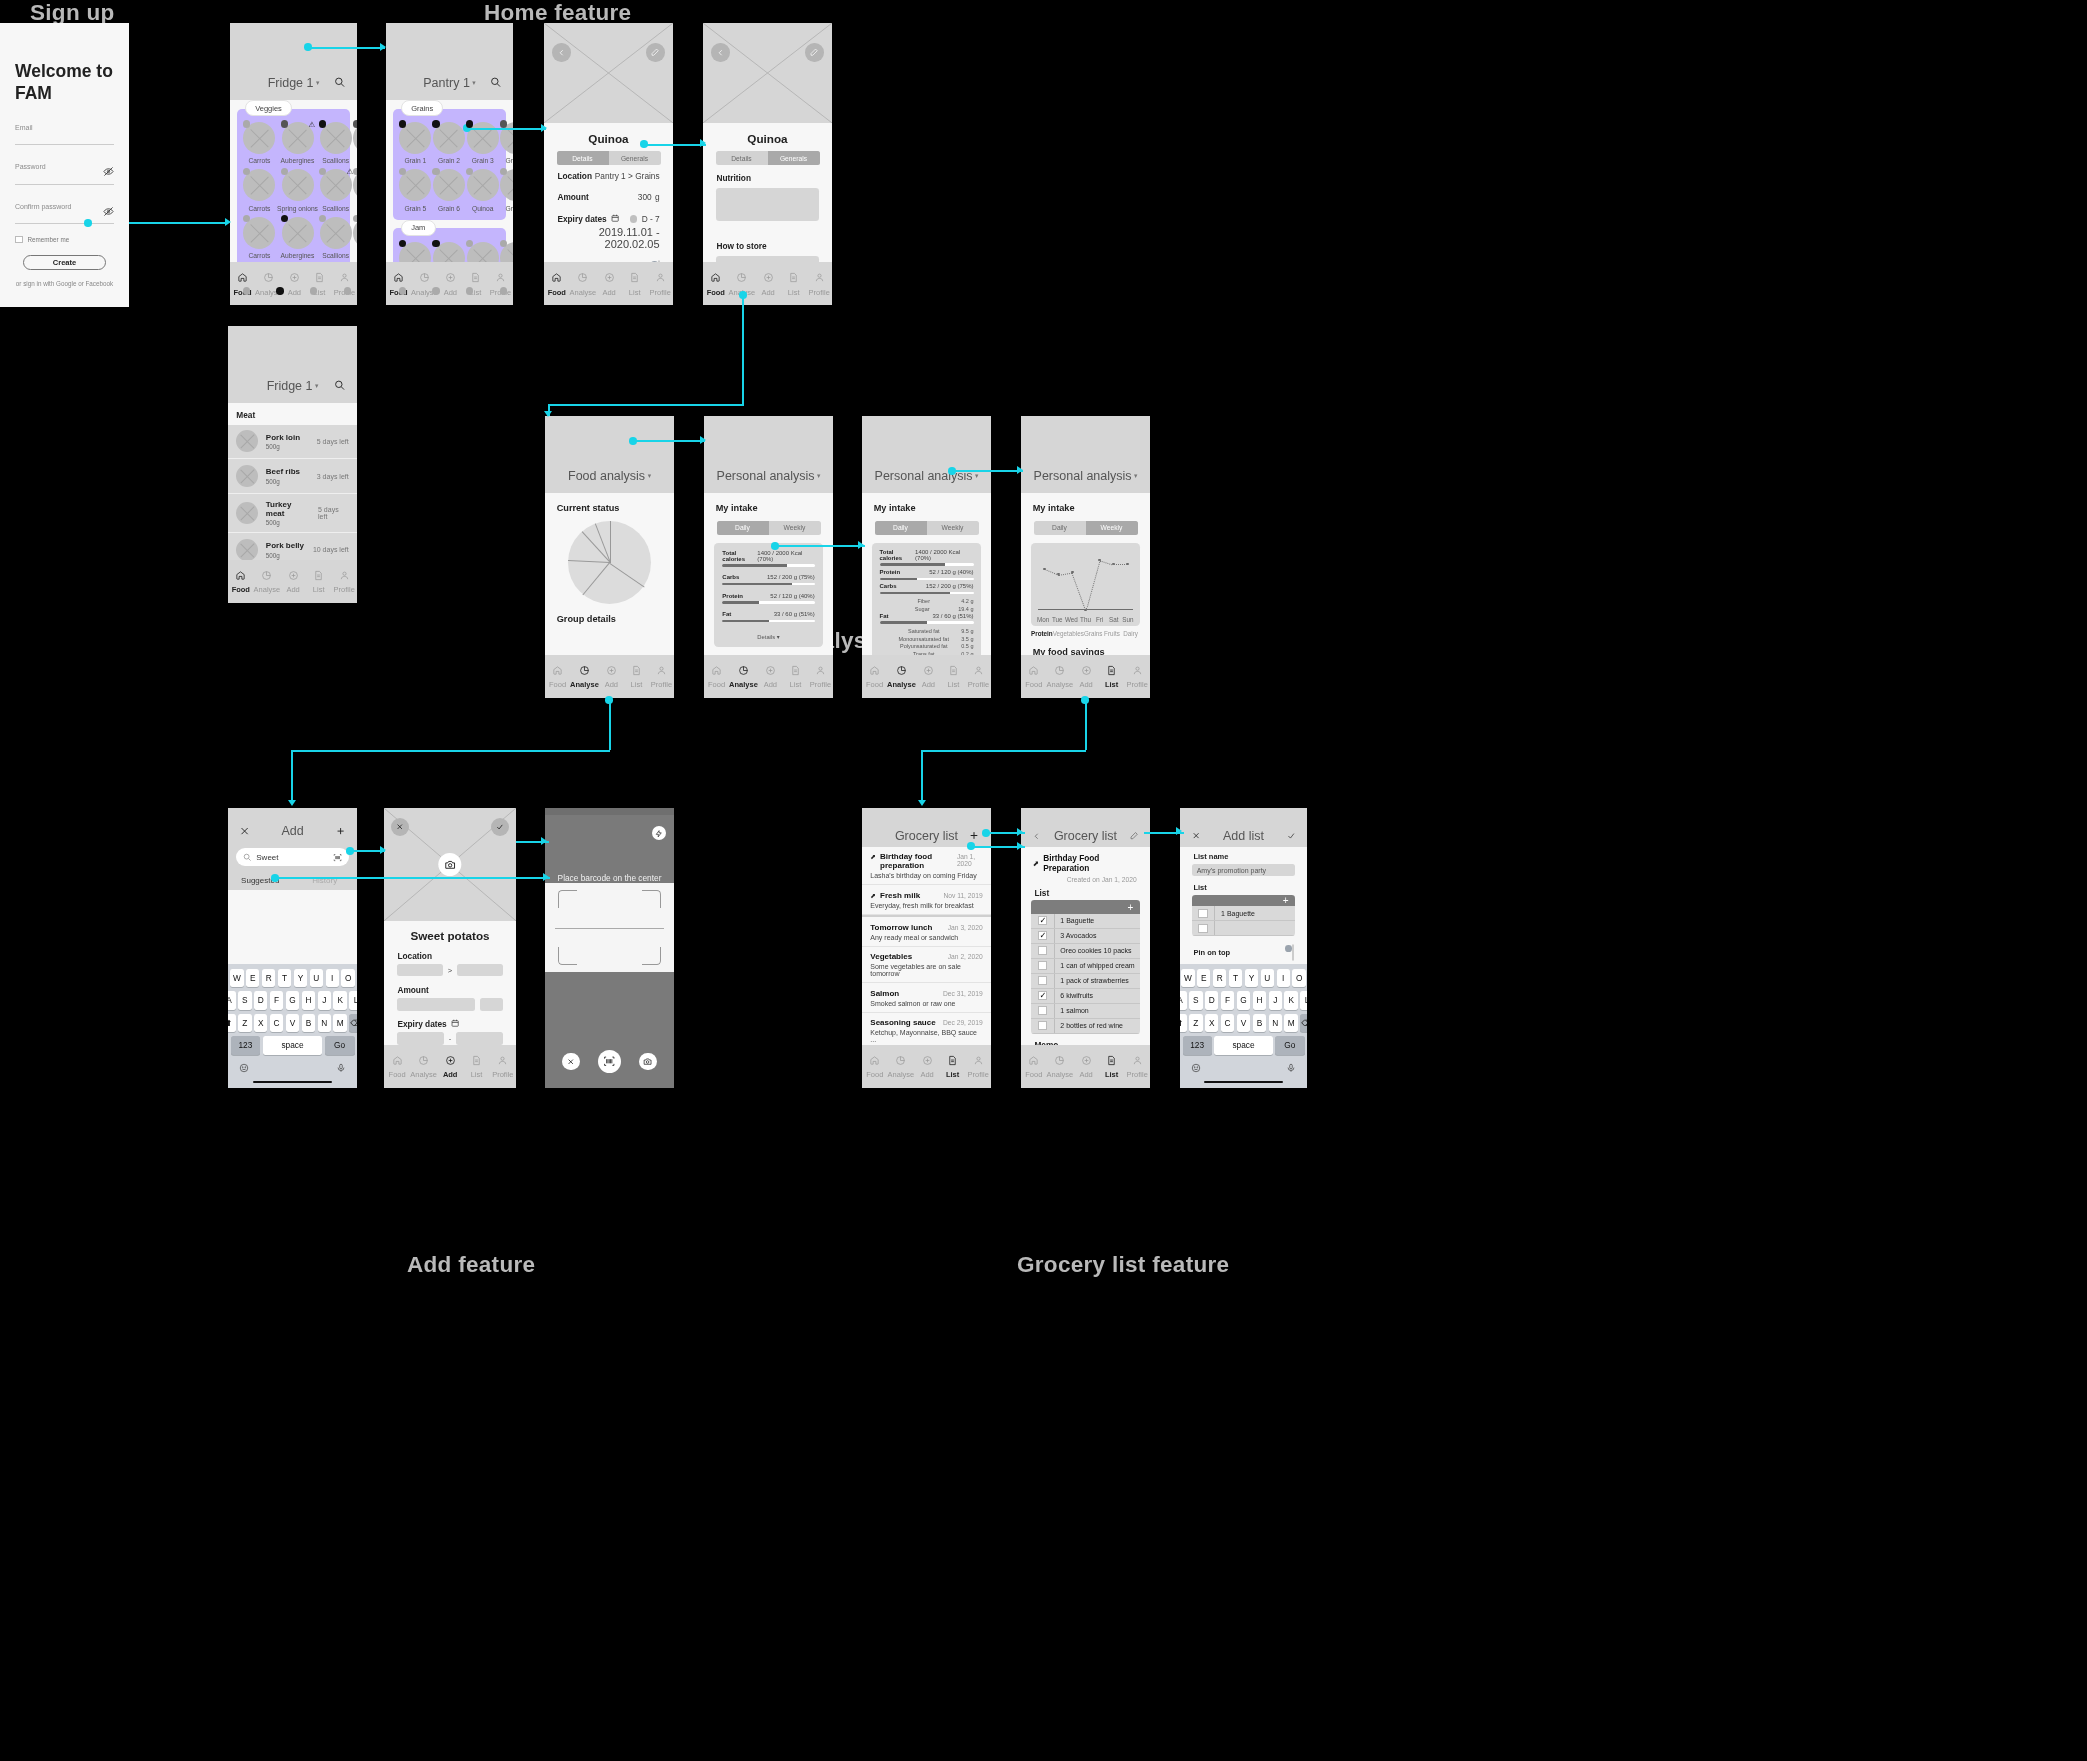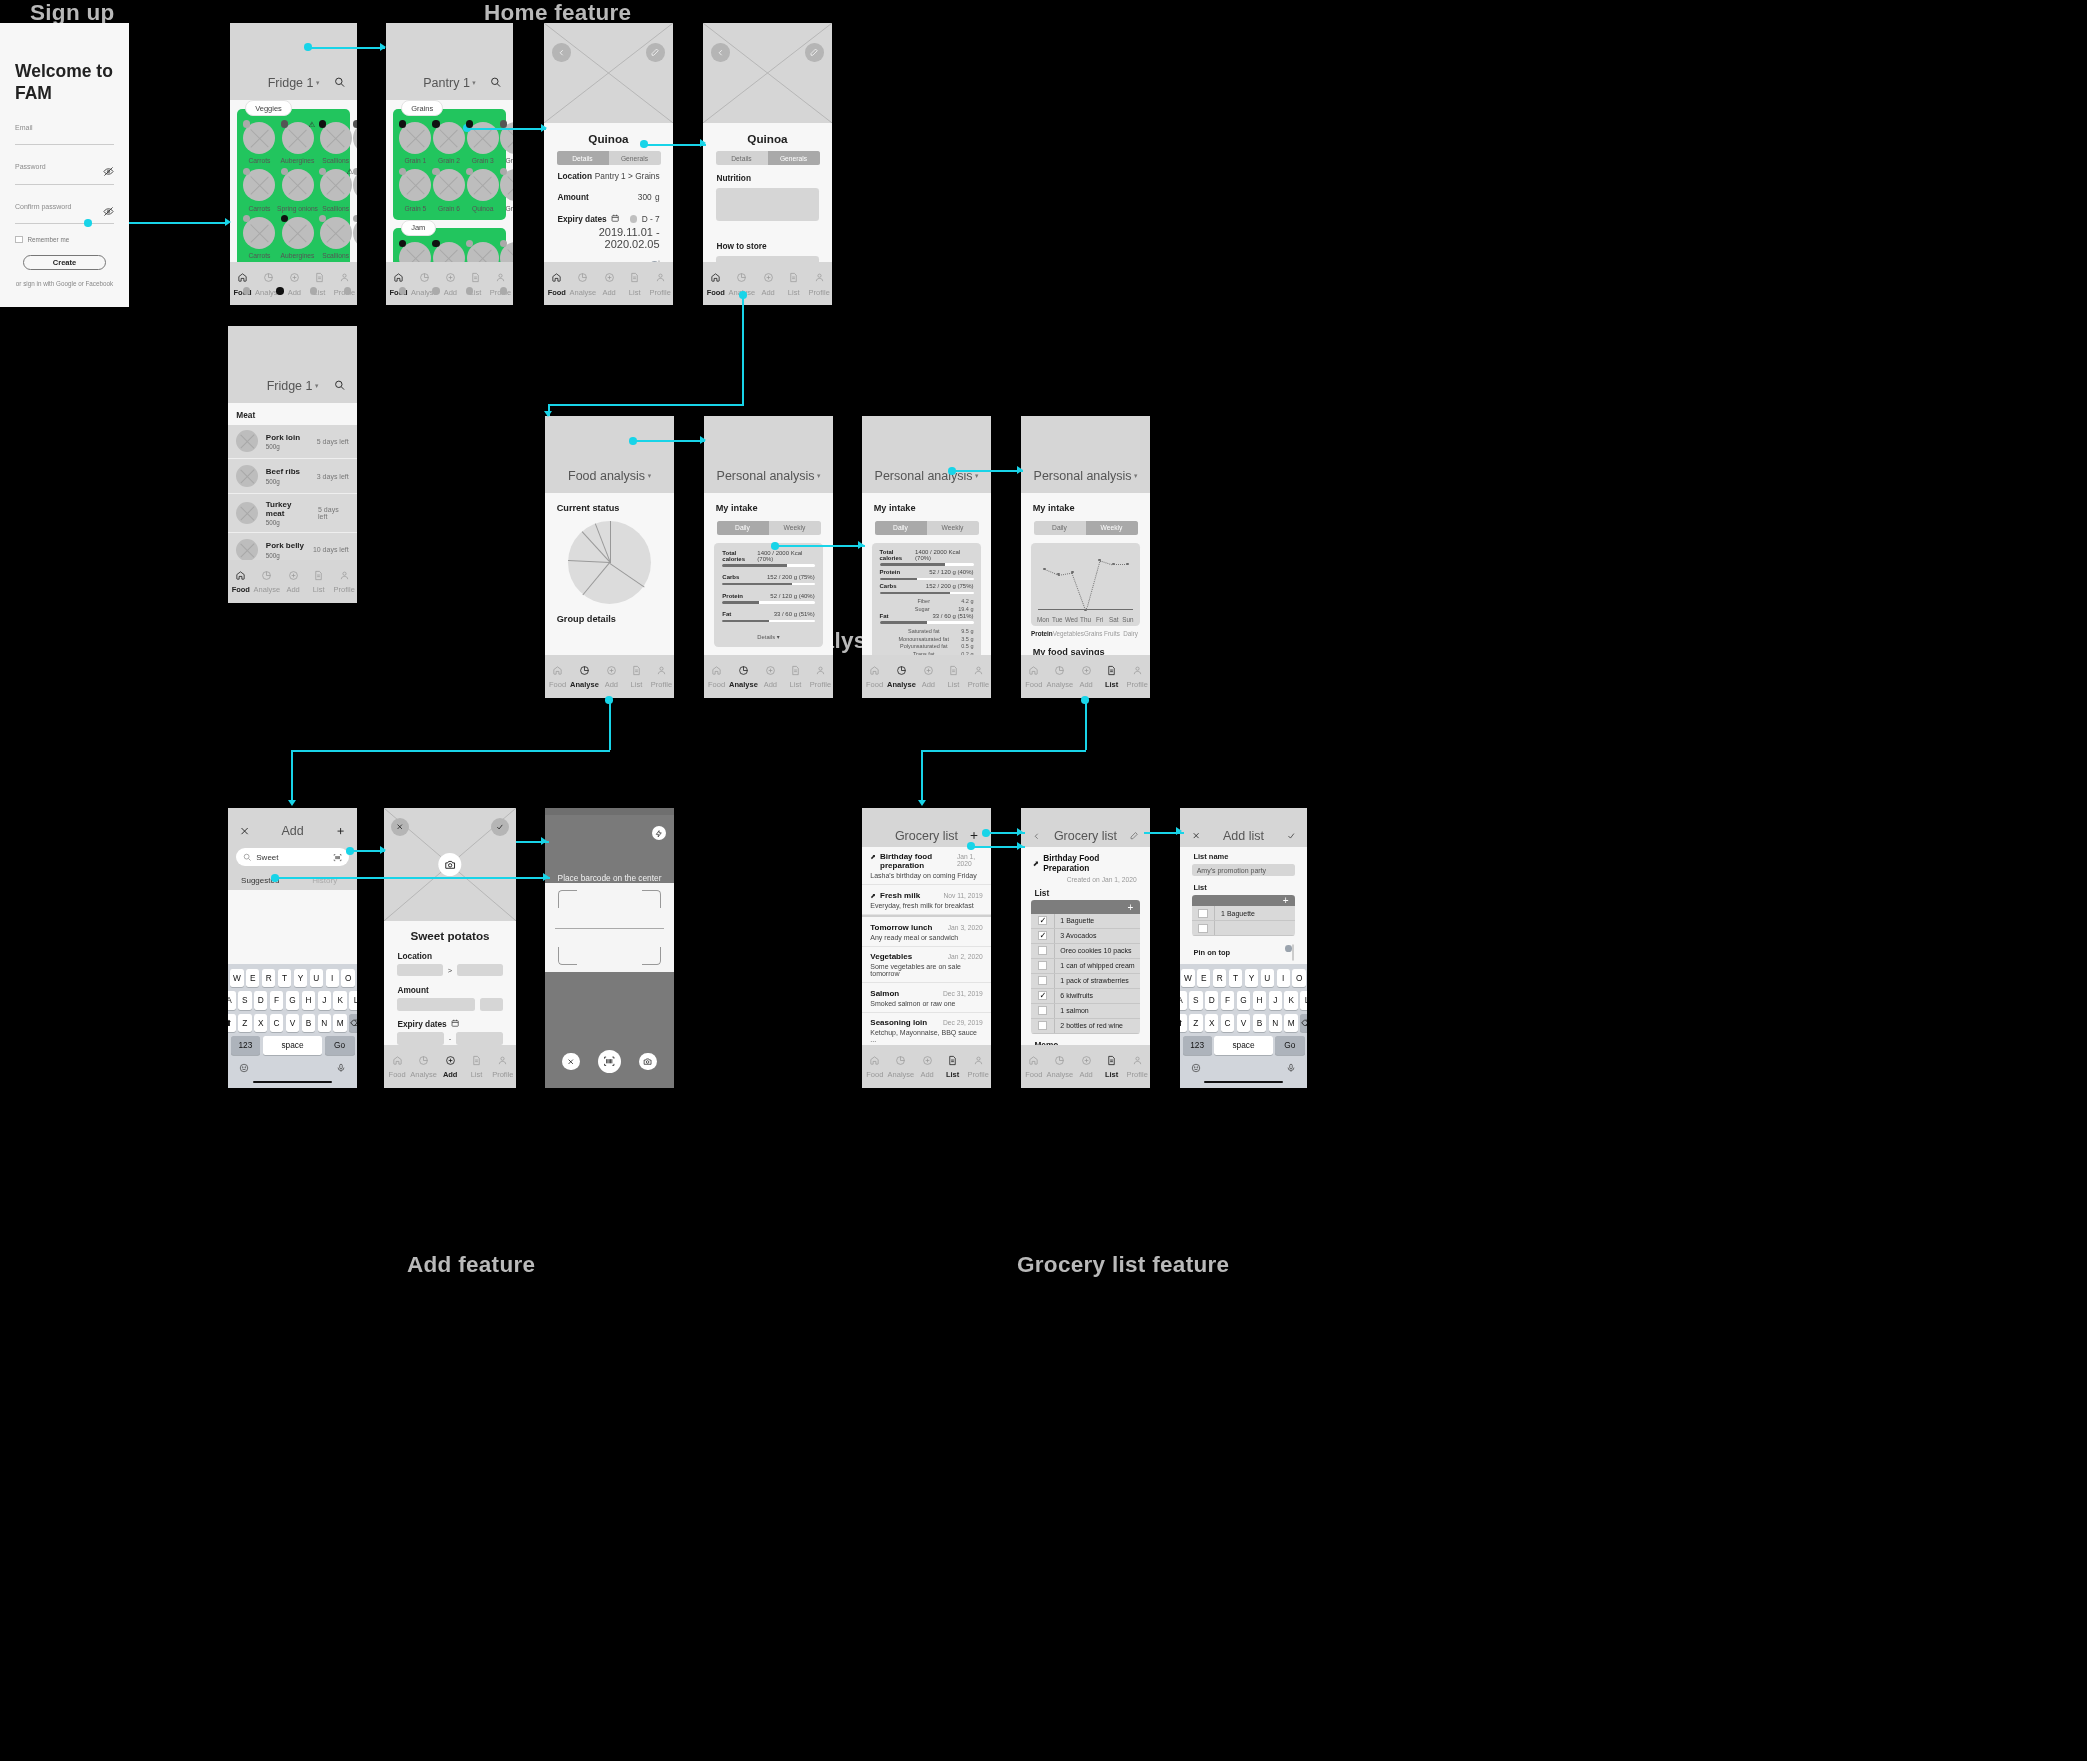--- a/index.html
+++ b/index.html
@@ -38,21 +38,21 @@
     background:#d6d6d6; display:flex; align-items:center;
   }
   .tab { flex:1; display:flex; flex-direction:column; align-items:center; gap:1.7px; }
   .tab .tl { font-size:7.5px; color:#999; }
   .tab.active .tl { color:#222; font-weight:bold; }
   .tab svg { stroke:#999; fill:none; stroke-width:1.6; }
   .tab.active svg { stroke:#111; }
   .tab.active svg.filled { fill:#111; }
 
   
-  .group-box { background:#22c55e; border-radius:5px; position:relative; padding:13.4px 6.7px 8.3px; margin:8.3px 6.7px 0;text-align:center; }
+  .group-box { background:#c4b5fd; border-radius:5px; position:relative; padding:13.4px 6.7px 8.3px; margin:8.3px 6.7px 0;text-align:center; }
   .chip {
     position:absolute; top:-8.3px; left:8.3px; background:#fff;
     border-radius:9.2px; padding:2.5px 9.2px; font-size:7.5px; color:#444;
     border:0.8px solid #e3e3e3;
   }
   .grid4 { display:grid; grid-template-columns:repeat(4,1fr); gap:5px 1.7px; }
   .fooditem { display:flex; flex-direction:column; align-items:center; position:relative; }
   .thumb { width:32px; height:32px; border-radius:50%; background:#bdbdbd; position:relative; }
   .thumb::before, .thumb::after {
     content:""; position:absolute; left:3.3px; right:3.3px; top:50%; height:0.8px; background:#a8a8a8;
@@ -1501,21 +1501,21 @@
         </div>
         <div class="glrow">
           <div class="l1">
             <span class="gn">Salmon</span>
             <span class="gd">Dec 31, 2019</span>
           </div>
           <div class="gs">Smoked salmon or raw one</div>
         </div>
         <div class="glrow">
           <div class="l1">
-            <span class="gn">Seasoning loin</span>
+            <span class="gn">Seasoning sauce</span>
             <span class="gd">Dec 29, 2019</span>
           </div>
           <div class="gs">Ketchup, Mayonnaise, BBQ sauce ...</div>
         </div>
       </div>
     <div class="tabbar tb">
         <div class="tab">
           <span><svg class="filled" width="11" height="11" viewBox="0 0 24 24">
               <path d="M4 10l8-6 8 6v9a1 1 0 01-1 1h-4v-6h-6v6H5a1 1 0 01-1-1z" fill="none"></path>
             </svg></span>

